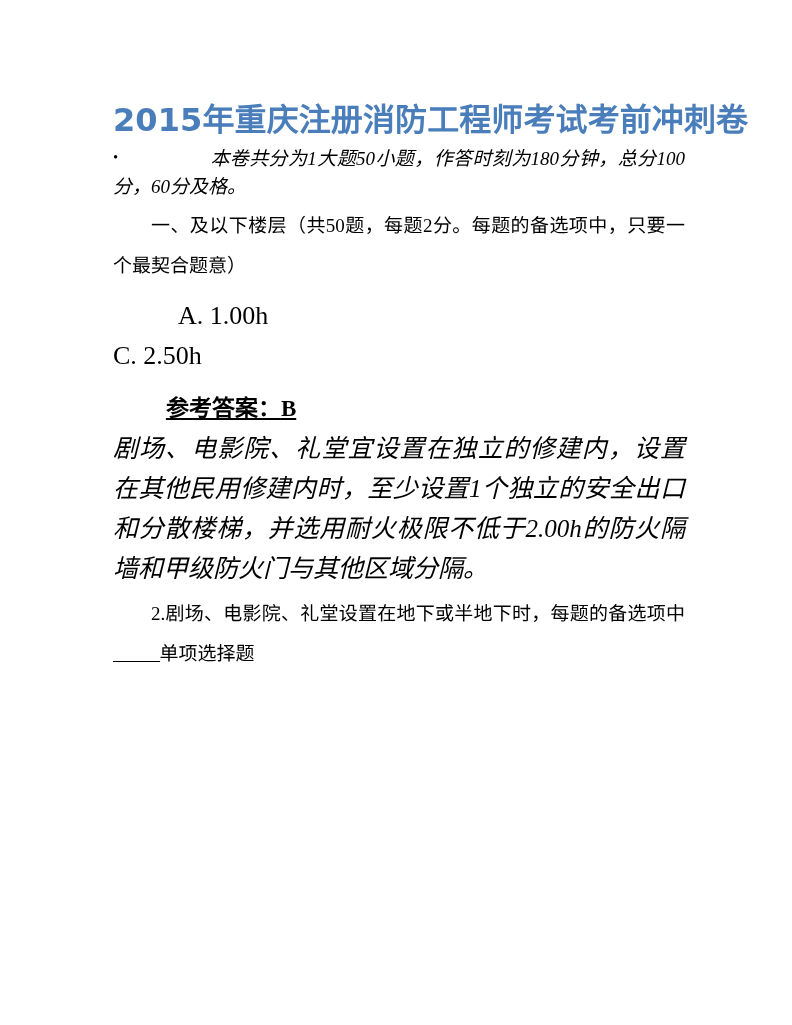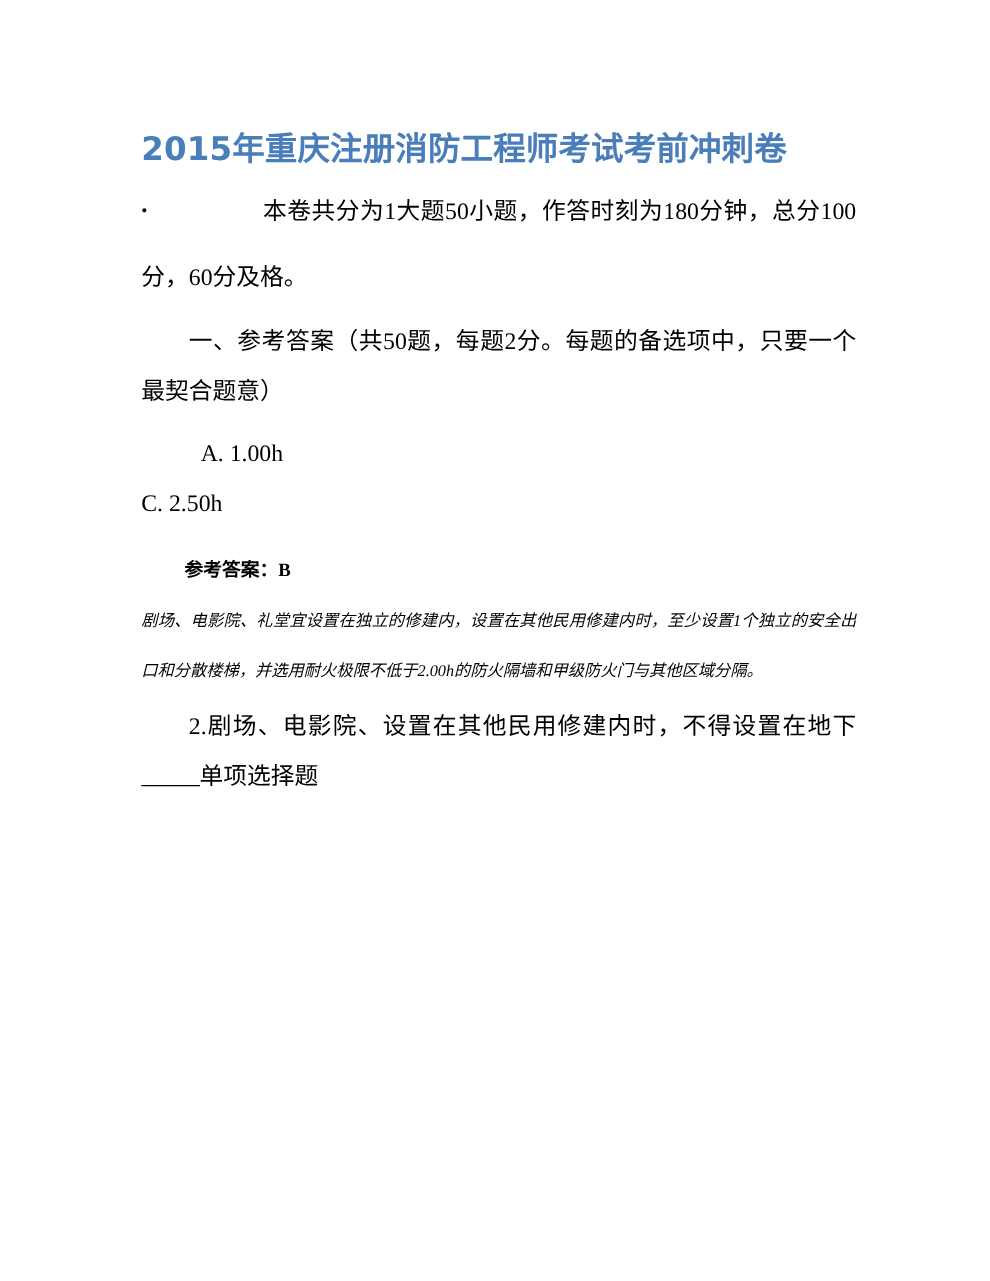--- a/index.html
+++ b/index.html
@@ -31,21 +31,21 @@
     position: absolute;
     left: 113px;
     top: 103px;
     width: 572px;
   }
 
   
   .doc-title {
     font-family: "DejaVu Sans", "Liberation Sans", sans-serif;
     font-weight: 700;
-    font-size: 26px;
+    font-size: 32px;
     line-height: 34px;
     color: #4a7ebb;
     letter-spacing: 0.1px;
     white-space: nowrap;
     margin: 0 0 7px 0;
     text-align: left;
   }
 
   
   .para {
@@ -55,59 +55,61 @@
     text-align: justify;
     text-justify: inter-ideograph;
     word-break: break-all;
   }
 
   .para.indent2 { text-indent: 2em; }
 
   
   .intro {
     font-size: 19px;
-    line-height: 52px;
+    line-height: 28px;
     margin: 0 0 0 0;
     text-align: justify;
     text-justify: inter-ideograph;
     word-break: break-all;
+    font-style: italic;
   }
   .bullet-marker {
     display: inline-block;
     width: 97px;
     text-indent: 0;
     padding-left: 0;
   }
   .bullet-dot {
     font-size: 14px;
     vertical-align: 0.18em;
   }
 
   
   .option {
-    font-size: 19px;
+    font-size: 26px;
     line-height: 40px;
     margin: 0;
     white-space: nowrap;
   }
   .option.first { text-indent: 2.5em; }
 
   
   .answer-line {
-    font-size: 15px;
+    font-size: 23px;
     line-height: 40px;
     margin: 0;
     font-weight: 700;
     text-indent: 2.3em;
     white-space: nowrap;
+    text-decoration: underline;
   }
   .answer-letter { font-weight: 700; }
 
   .explanation {
-    font-size: 13px;
+    font-size: 25px;
     line-height: 40px;
     margin: 0;
     font-style: italic;
     text-align: justify;
     text-justify: inter-ideograph;
     word-break: break-all;
   }
 
   
   .blank {
@@ -126,34 +128,34 @@
 
 <div class="page">
   <div class="content">
 
     <h1 class="doc-title">2015年重庆注册消防工程师考试考前冲刺卷</h1>
 
     <p class="intro"><span class="bullet-marker"><span class="bullet-dot">•</span></span><span>本卷共分为1大题50小题，作答时刻为180分钟</span><span>，总分100分，60分及格。</span></p>
 
     <div class="spacer-sm"></div>
 
-    <p class="para indent2">一、参考答案（共50题，每题2分。每题的备选项中，只要一个最契合题意）</p>
+    <p class="para indent2">一、及以下楼层（共50题，每题2分。每题的备选项中，只要一个最契合题意）</p>
 
     <div class="spacer-sm"></div>
 
 
     <div class="spacer-sm"></div>
 
     <p class="option first">A. 1.00h</p>
     <p class="option">C. 2.50h</p>
 
     <div class="spacer-md"></div>
 
     <p class="answer-line"><span>参考答案：</span><span class="answer-letter">B</span></p>
 
     <p class="explanation">剧场、电影院、礼堂宜设置在独立的修建内，设置在其他民用修建内时，至少设置1个独立的安全出口和分散楼梯，并选用耐火极限不低于2.00h的防火隔墙和甲级防火门与其他区域分隔。</p>
 
     <div class="spacer-sm"></div>
 
-    <p class="para indent2"><span>2.</span><span>剧场、电影院、设置在其他民用修建内时，不得设置在地下</span><span class="blank"></span><span>单项选择题</span></p>
+    <p class="para indent2"><span>2.</span><span>剧场、电影院、礼堂设置在地下或半地下时，每题的备选项中</span><span class="blank"></span><span>单项选择题</span></p>
 
   </div>
 </div>
 
 </body></html>

